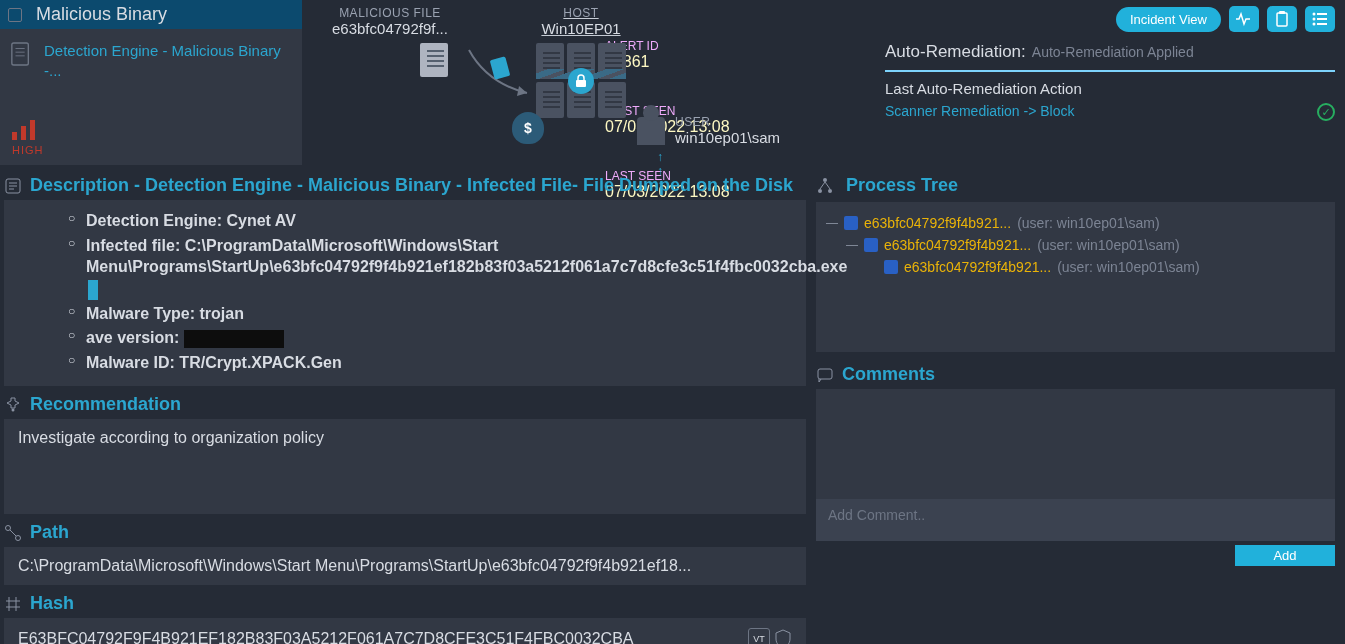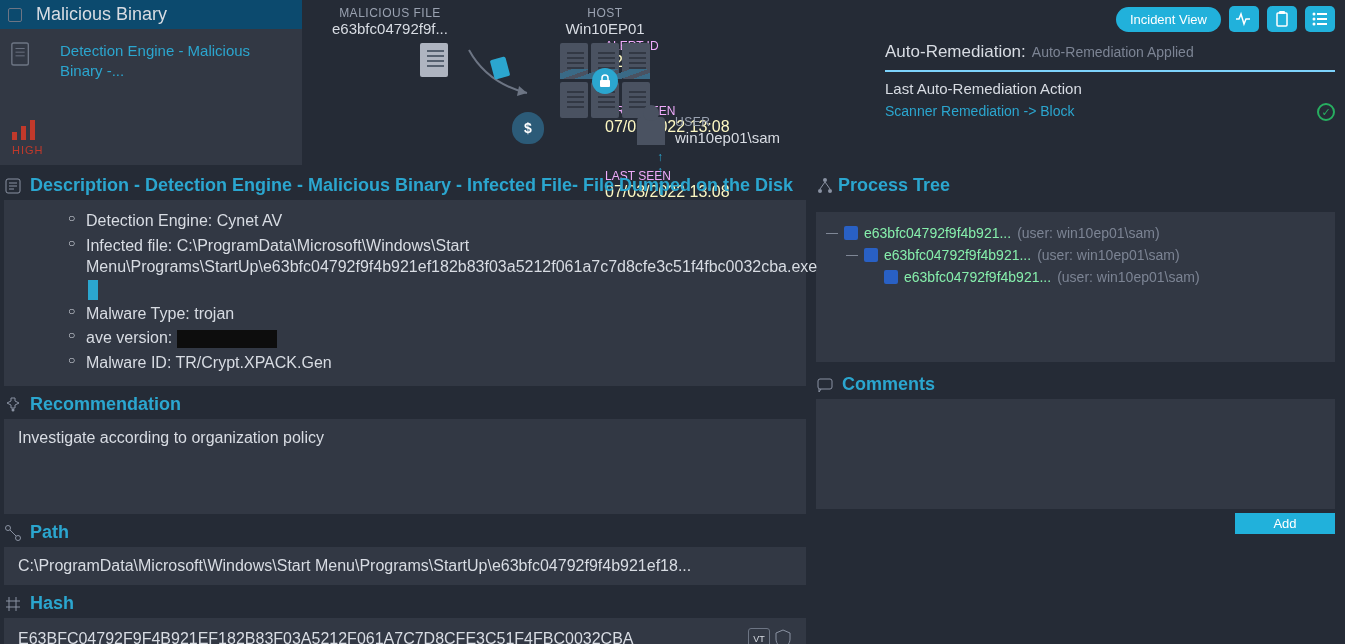--- a/index.html
+++ b/index.html
@@ -10,35 +10,35 @@
     width: 1345px;
     height: 644px;
     overflow: hidden;
     font-size: 14px;
   }
   .top-area { display: flex; height: 165px; background: #252b36; }
   .left-nav { width: 302px; background: #323844; padding: 0; }
   .left-nav-header { display: flex; align-items: center; padding: 4px 8px; background: #0c4a6e; }
   .checkbox-empty { width: 14px; height: 14px; border: 1px solid #6d7584; border-radius: 2px; margin-right: 14px; }
   .nav-title { color: #d8dce3; font-size: 18px; font-weight: 500; }
-  .nav-item { display: flex; align-items: flex-start; padding: 12px 10px 10px 10px; gap: 16px; }
+  .nav-item { display: flex; align-items: flex-start; padding: 12px 10px 10px 10px; }
   .doc-icon { width: 22px; height: 26px; margin-right: 12px; }
   .nav-item-text { color: #2ba6cf; font-size: 15px; line-height: 1.3; }
   .severity-block { padding: 30px 0 0 12px; }
   .sev-bars { display: flex; gap: 4px; align-items: flex-end; margin-bottom: 4px; }
   .sev-bar { width: 5px; background: #c0392b; }
   .sev-text { color: #c0392b; font-size: 11px; letter-spacing: 1px; }
 
   .diagram-area { flex: 1; position: relative; padding-top: 4px; }
   .diag-label { color: #9aa2b1; font-size: 12px; letter-spacing: 0.5px; text-align: center; }
   .diag-sub { color: #d8dce3; font-size: 15px; font-weight: 500; text-align: center; }
   .file-block { position: absolute; left: 30px; top: 6px; text-align: center; }
   .file-icon { width: 28px; height: 34px; background: #aeb4c0; border-radius: 2px; position: relative; display: inline-block; margin-top: 6px; }
   .file-icon:before { content:''; position:absolute; right:4px; top:7px; width:17px; height:2px; background:#55606f; box-shadow: 0 5px 0 #55606f, 0 10px 0 #55606f, 0 15px 0 #55606f; }
-  .host-block { position: absolute; left: 258px; top: 6px; text-align: center; }
+  .host-block { position: absolute; left: 234px; top: 6px; text-align: center; text-decoration: underline; }
   .host-grid { display:flex; gap:3px; justify-content:center; margin-top:6px; position:relative; }
   .host-col { display:flex; flex-direction:column; gap:3px; }
   .host-doc { width: 28px; height: 36px; background: #4a5261; border-radius: 2px; position: relative; }
   .host-doc:before { content:''; position:absolute; right:4px; top:9px; width:17px; height:2px; background:#323844; box-shadow: 0 5px 0 #323844, 0 10px 0 #323844, 0 15px 0 #323844; }
   .lock-icon { width:26px; height:26px; border-radius:50%; background:#2ba6cf; position:absolute; left:50%; top:50%; transform:translate(-50%,-50%); display:flex; align-items:center; justify-content:center; }
   .chain { position:absolute; left:0; right:0; top:35%; height:10px; background: repeating-linear-gradient(-20deg, #3a6a86 0 6px, transparent 6px 10px); }
   .user-block { position:absolute; left:335px; top:115px; display:flex; align-items:center; gap:10px; }
   .user-icon { width:28px; height:28px; background:#4a5261; border-radius:4px 4px 0 0; position:relative; }
   .user-icon:before { content:''; position:absolute; left:50%; top:-12px; transform:translateX(-50%); width:16px; height:16px; border-radius:50%; background:#4a5261; }
   .moneybag { position:absolute; left:210px; top:112px; width:32px; height:32px; background:#2c5b78; border-radius:50% 50% 45% 45%; display:flex; align-items:center; justify-content:center; color:#fff; font-weight:bold; }
@@ -63,39 +63,39 @@
   .confirm-icon { float:right; width:18px; height:18px; border:2px solid #27ae60; border-radius:50%; display:flex; align-items:center; justify-content:center; color:#27ae60; font-size:11px; }
 
   .main-area { display:flex; }
   .left-panel { width: 810px; padding: 10px 4px 0 4px; }
   .section { margin-bottom:8px; }
   .section-hdr { display:flex; align-items:center; gap:8px; margin-bottom:4px; }
   .section-icon { width:18px; height:18px; color:#8a92a2; }
   .section-title { color:#2ba6cf; font-size:18px; font-weight:700; }
   .section-title.long { font-size: 18px; }
   .section-body { background:#323844; padding:10px 14px; color:#d8dce3; font-size:16px; min-height:30px; }
-  .bullet-list { list-style:none; padding-left:50px; }
+  .bullet-list { list-style:none; padding-left:50px;font-weight:bold; }
   .bullet-list li { position:relative; padding-left:18px; margin-bottom:3px; line-height:1.35; }
   .bullet-list li:before { content:'○'; position:absolute; left:0; top:0; color:#d8dce3; font-size:12px; }
   .redacted { background:#0d0d0d; display:inline-block; width:100px; height:18px; vertical-align:middle; }
   .copy-cursor { display:inline-block; width:10px; height:20px; background:#2ba6cf; vertical-align:middle; margin-left:2px; }
   .path-body { display:flex; align-items:center; }
   .path-text { flex:1; overflow:hidden; text-overflow:ellipsis; white-space:nowrap; }
   .vt-badge { width:22px; height:22px; border:1px solid #6d7584; border-radius:3px; display:flex; align-items:center; justify-content:center; font-size:9px; margin-left:8px; }
   .shield-icon { width:18px; height:20px; margin-left:4px; }
 
   .right-panel { flex:1; padding:10px 10px 0 6px; }
-  .proc-hdr { display:flex; align-items:center; gap:4px; margin-bottom:16px; }
+  .proc-hdr { display:flex; align-items:center; gap:12px; margin-bottom:6px; }
   .proc-tree-body { background:#323844; padding:10px; min-height:150px; }
   .tree-row { display:flex; align-items:center; gap:6px; padding:3px 0; }
   .tree-indent-1 { padding-left:20px; }
   .tree-indent-2 { padding-left:40px; }
   .tree-toggle { color:#8a92a2; font-size:12px; width:12px; }
   .proc-ico { width:14px; height:14px; background:#2960c4; border-radius:2px; display:inline-block; }
-  .proc-name { color:#86efac; font-size:14px; }
+  .proc-name { color:#eab308; font-size:14px; }
   .proc-user { color:#7c8494; font-size:14px; }
   .comments-hdr { display:flex; align-items:center; gap:8px; margin-top:12px; margin-bottom:4px; }
   .comments-body { background:#323844; height:110px; }
   .comment-input { background:#3b4250; padding:8px 12px; color:#6d7584; font-size:14px; height:42px; }
   .add-row { display:flex; justify-content:flex-end; margin-top:4px; }
   .add-btn { background:#21b1db; color:#fff; padding:3px 0; width:100px; text-align:center; font-size:13px; cursor:pointer; }
 
   svg { overflow:visible; }
 </style>
 </head>
@@ -327,17 +327,18 @@
     </div>
 
     <div class="comments-hdr">
       <svg class="section-icon" viewBox="0 0 18 18">
           <rect x="2" y="3" width="14" height="10" rx="2" fill="none" stroke="#8a92a2"></rect>
           <path d="M5 13 l-2 3 v-3" fill="none" stroke="#8a92a2"></path>
         </svg>
       <div class="section-title">Comments</div>
     </div>
     <div class="comments-body"></div>
+    <div class="comment-input">Add Comment..</div>
     <div class="add-row">
       <div class="add-btn">Add</div>
     </div>
   </div>
 </div>
 
 </body></html>

